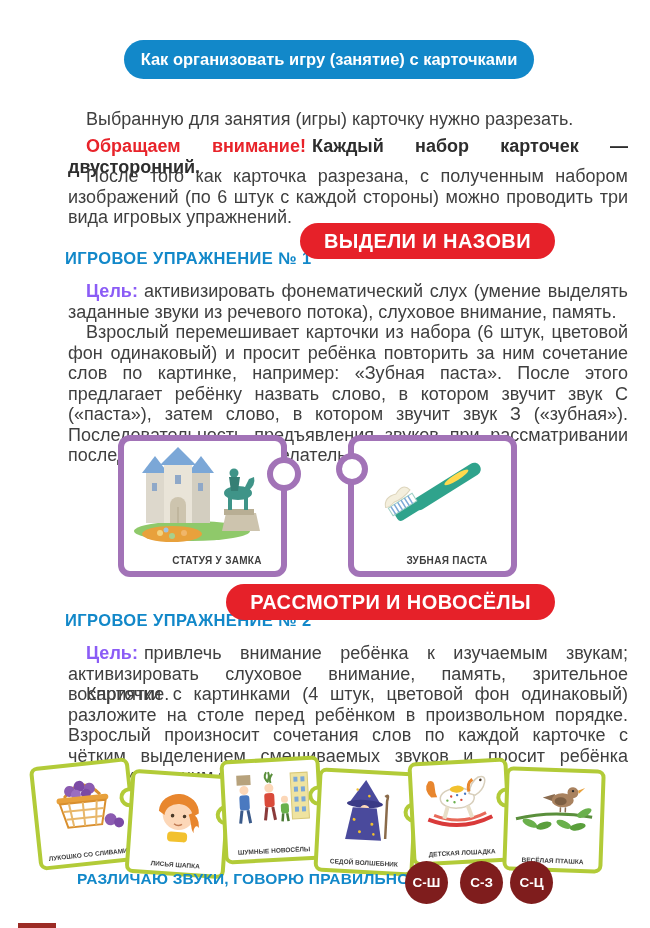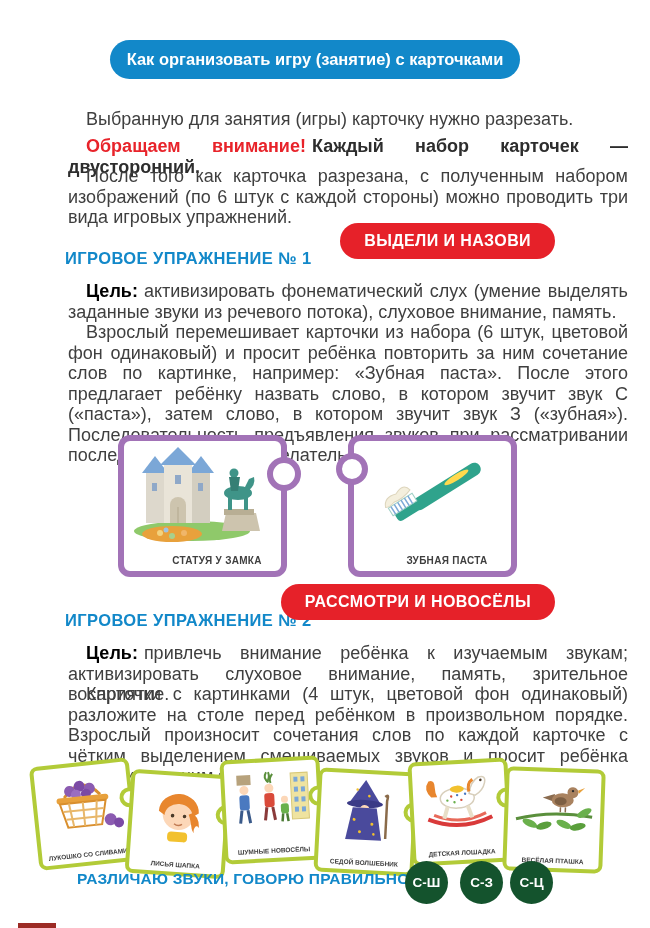--- a/index.html
+++ b/index.html
@@ -4,42 +4,42 @@
 <style>
   html,body{margin:0;padding:0;}
   body{
     width:650px;height:928px;position:relative;overflow:hidden;
     background:#ffffff;color:#3f3f3f;
     font-family:"Liberation Sans", sans-serif;
   }
   .abs{position:absolute;}
   
   .header-pill{
-    left:110px;top:40px;width:410px;height:39px;
+    left:124px;top:40px;width:410px;height:39px;
     background:#1288c9;border-radius:20px;
     display:flex;align-items:center;justify-content:center;
     color:#fff;font-weight:bold;font-size:16.5px;
   }
   
   .para{
     left:53px;width:560px;margin:15px;
     font-size:18px;line-height:20.5px;text-align:justify;text-indent:18px;
   }
   .bold-line{font-weight:bold;}
   .red-txt{color:#e8232a;}
   .dark-bold{color:#2d2d2d;font-weight:bold;}
-  .green-label{color:#000000;font-weight:bold;margin-right:6px;}
+  .green-label{color:#8b5cf6;font-weight:bold;margin-right:6px;}
   .blue-heading{
     left:49px;margin:16px;color:#1288c9;font-weight:bold;
     font-size:16.5px;letter-spacing:0.4px;white-space:nowrap;
   }
   .red-pill{
     height:36px;background:#e62129;border-radius:19px;
     display:inline-flex;align-items:center;justify-content:center;
-    padding:0 24px;color:#fff;font-weight:bold;font-size:16px;
+    padding:0 24px;color:#fff;font-weight:bold;font-size:20px;
     letter-spacing:0.4px;white-space:nowrap;
   }
   
   .big-card{
     top:435px;width:157px;height:130px;background:#fff;
     border:6px solid #a273b7;border-radius:12px;
   }
   .big-card .tab{
     position:absolute;right:-20px;top:16px;width:22px;height:22px;
     background:#fff;border:6px solid #a273b7;border-radius:50%;
@@ -67,21 +67,21 @@
     position:absolute;left:1px;right:1px;bottom:4px;text-align:center;
     font-size:6.5px;font-weight:bold;color:#3f3f3f;white-space:nowrap;
   }
   
   .footer-label{
     left:77px;top:870px;margin:0;color:#1288c9;font-weight:bold;
     font-size:15.5px;letter-spacing:0.2px;white-space:nowrap;
   }
   .sound-badge{
     position:absolute;top:861px;width:43px;height:43px;border-radius:50%;
-    background:#14532d;color:#fff;font-weight:bold;font-size:13.5px;
+    background:#7f1d1d;color:#fff;font-weight:bold;font-size:13.5px;
     display:flex;align-items:center;justify-content:center;
   }
   .corner-mark{left:18px;top:923px;width:38px;height:5px;background:#9c2b25;}
 </style>
 </head>
 <body>
 
 <div class="abs header-pill">
   <span>Как организовать игру (занятие)  с карточками</span>
 </div>

